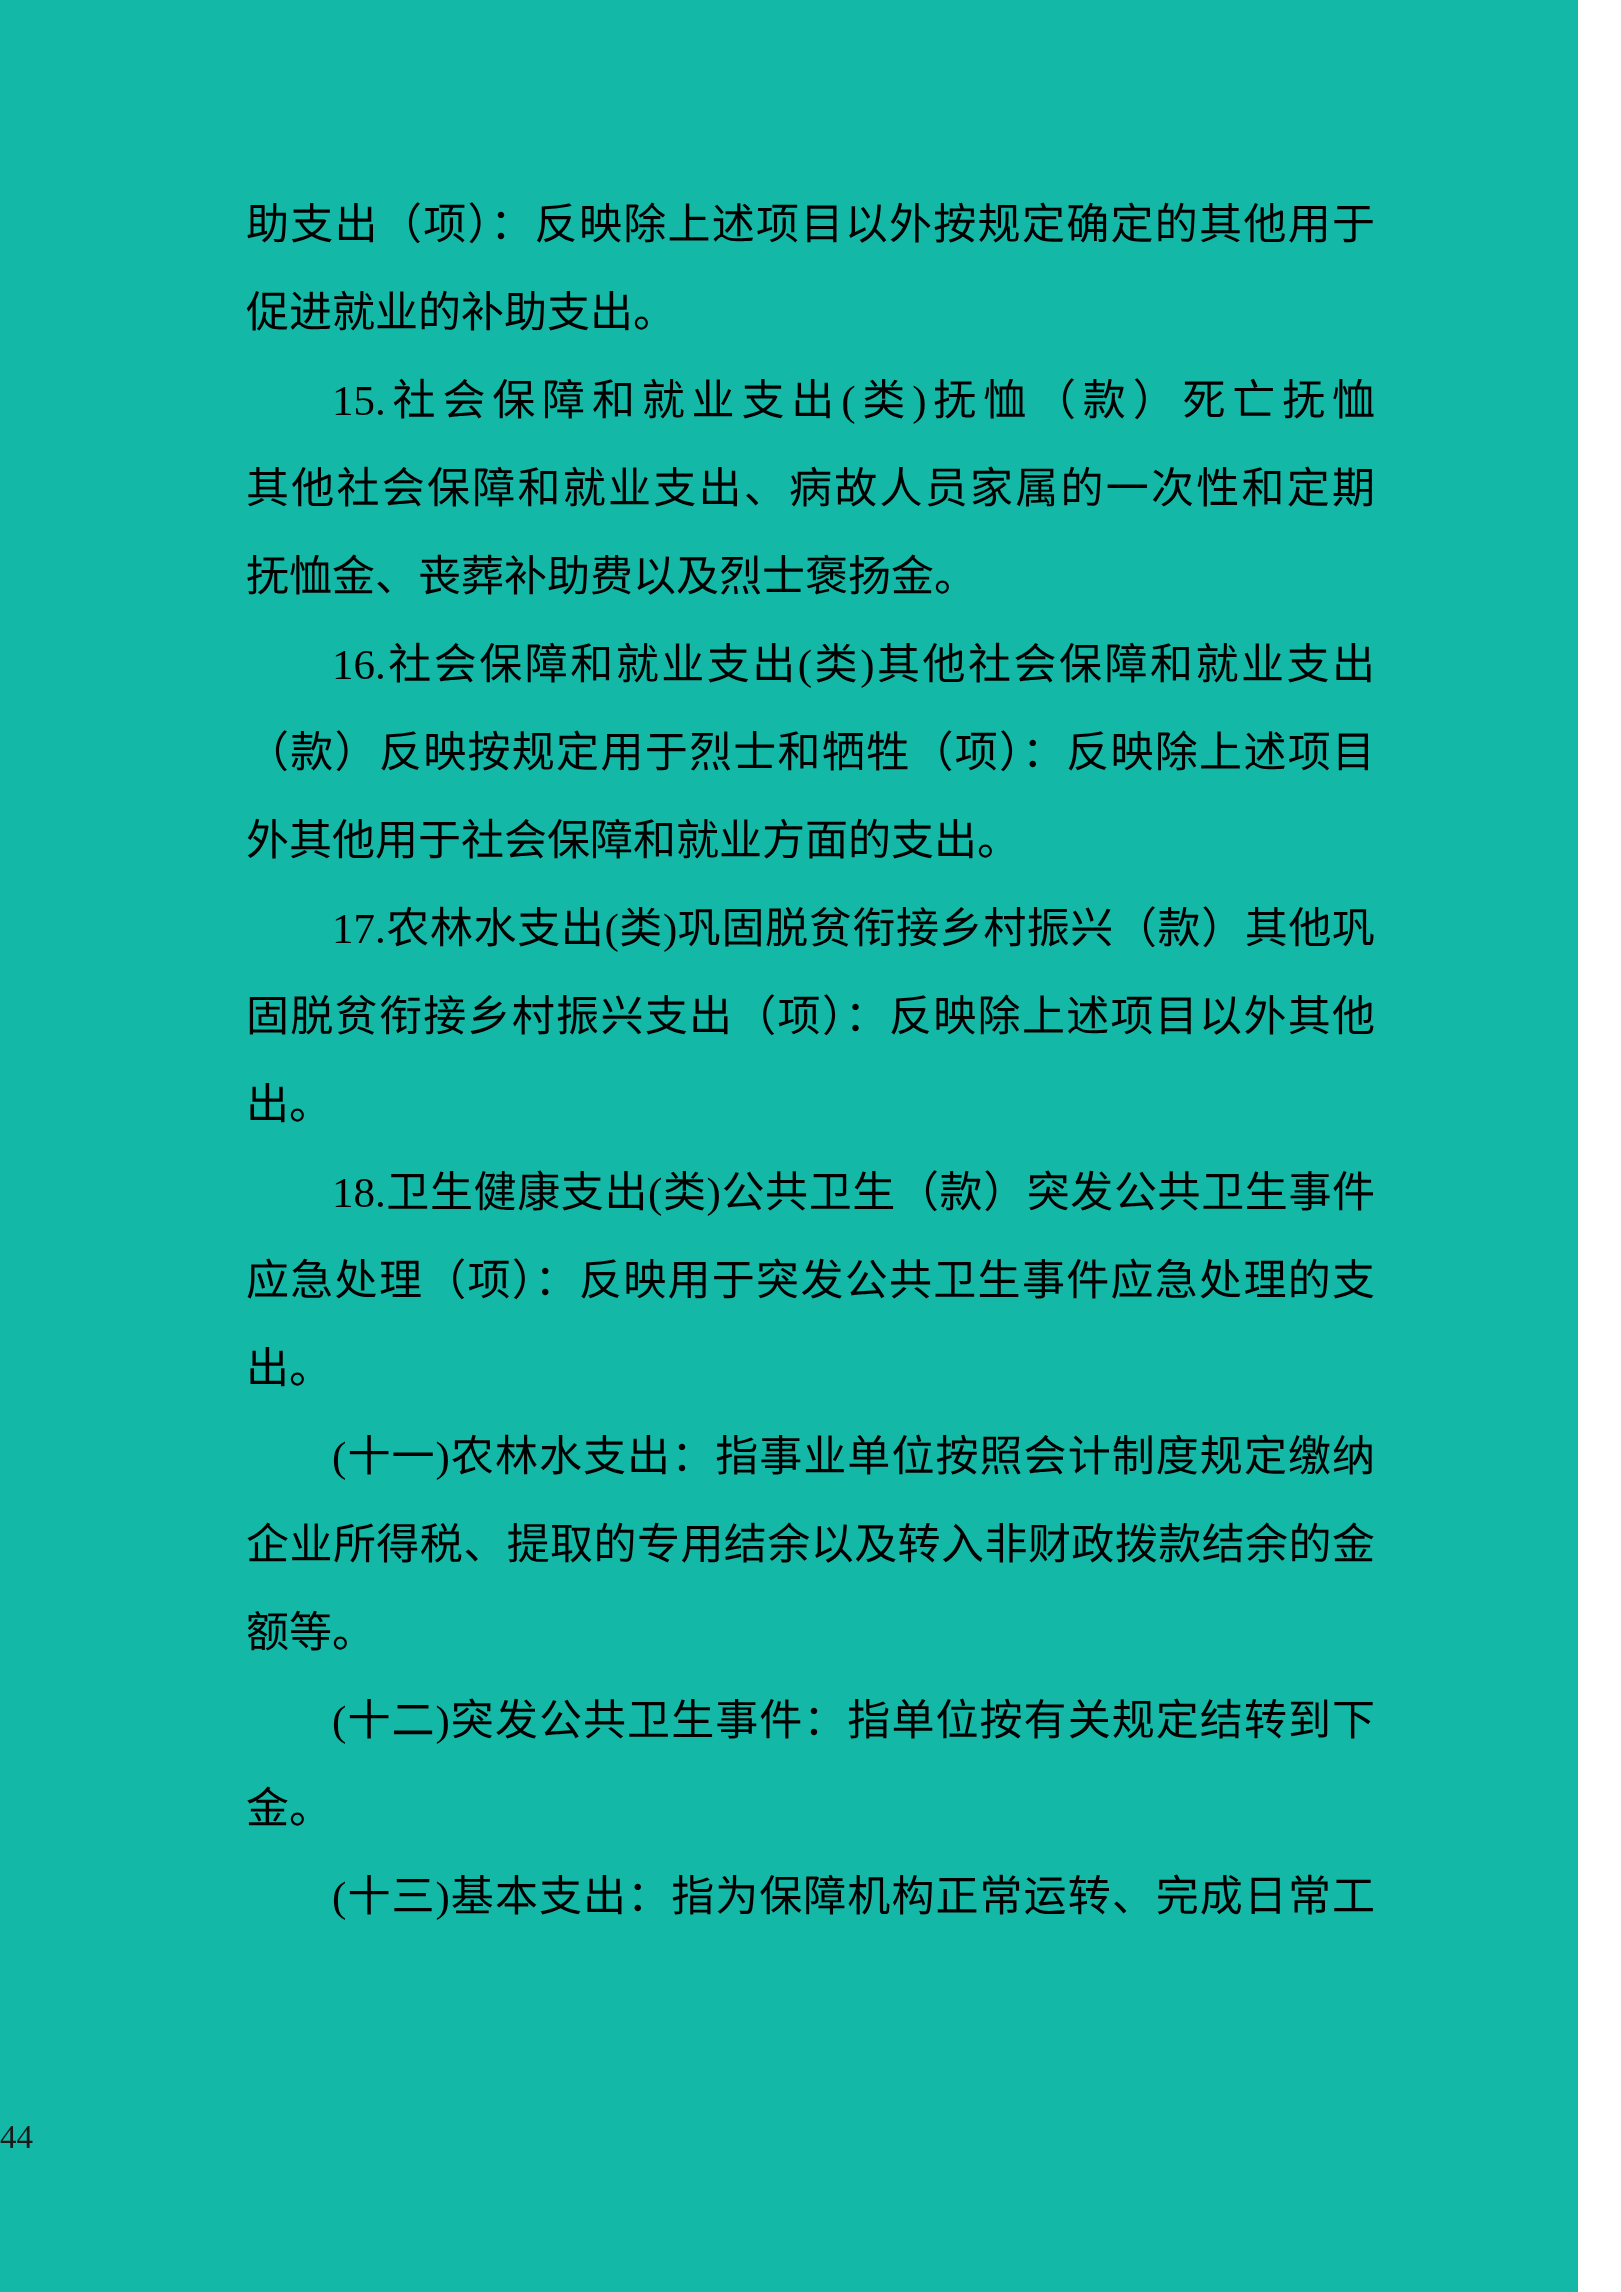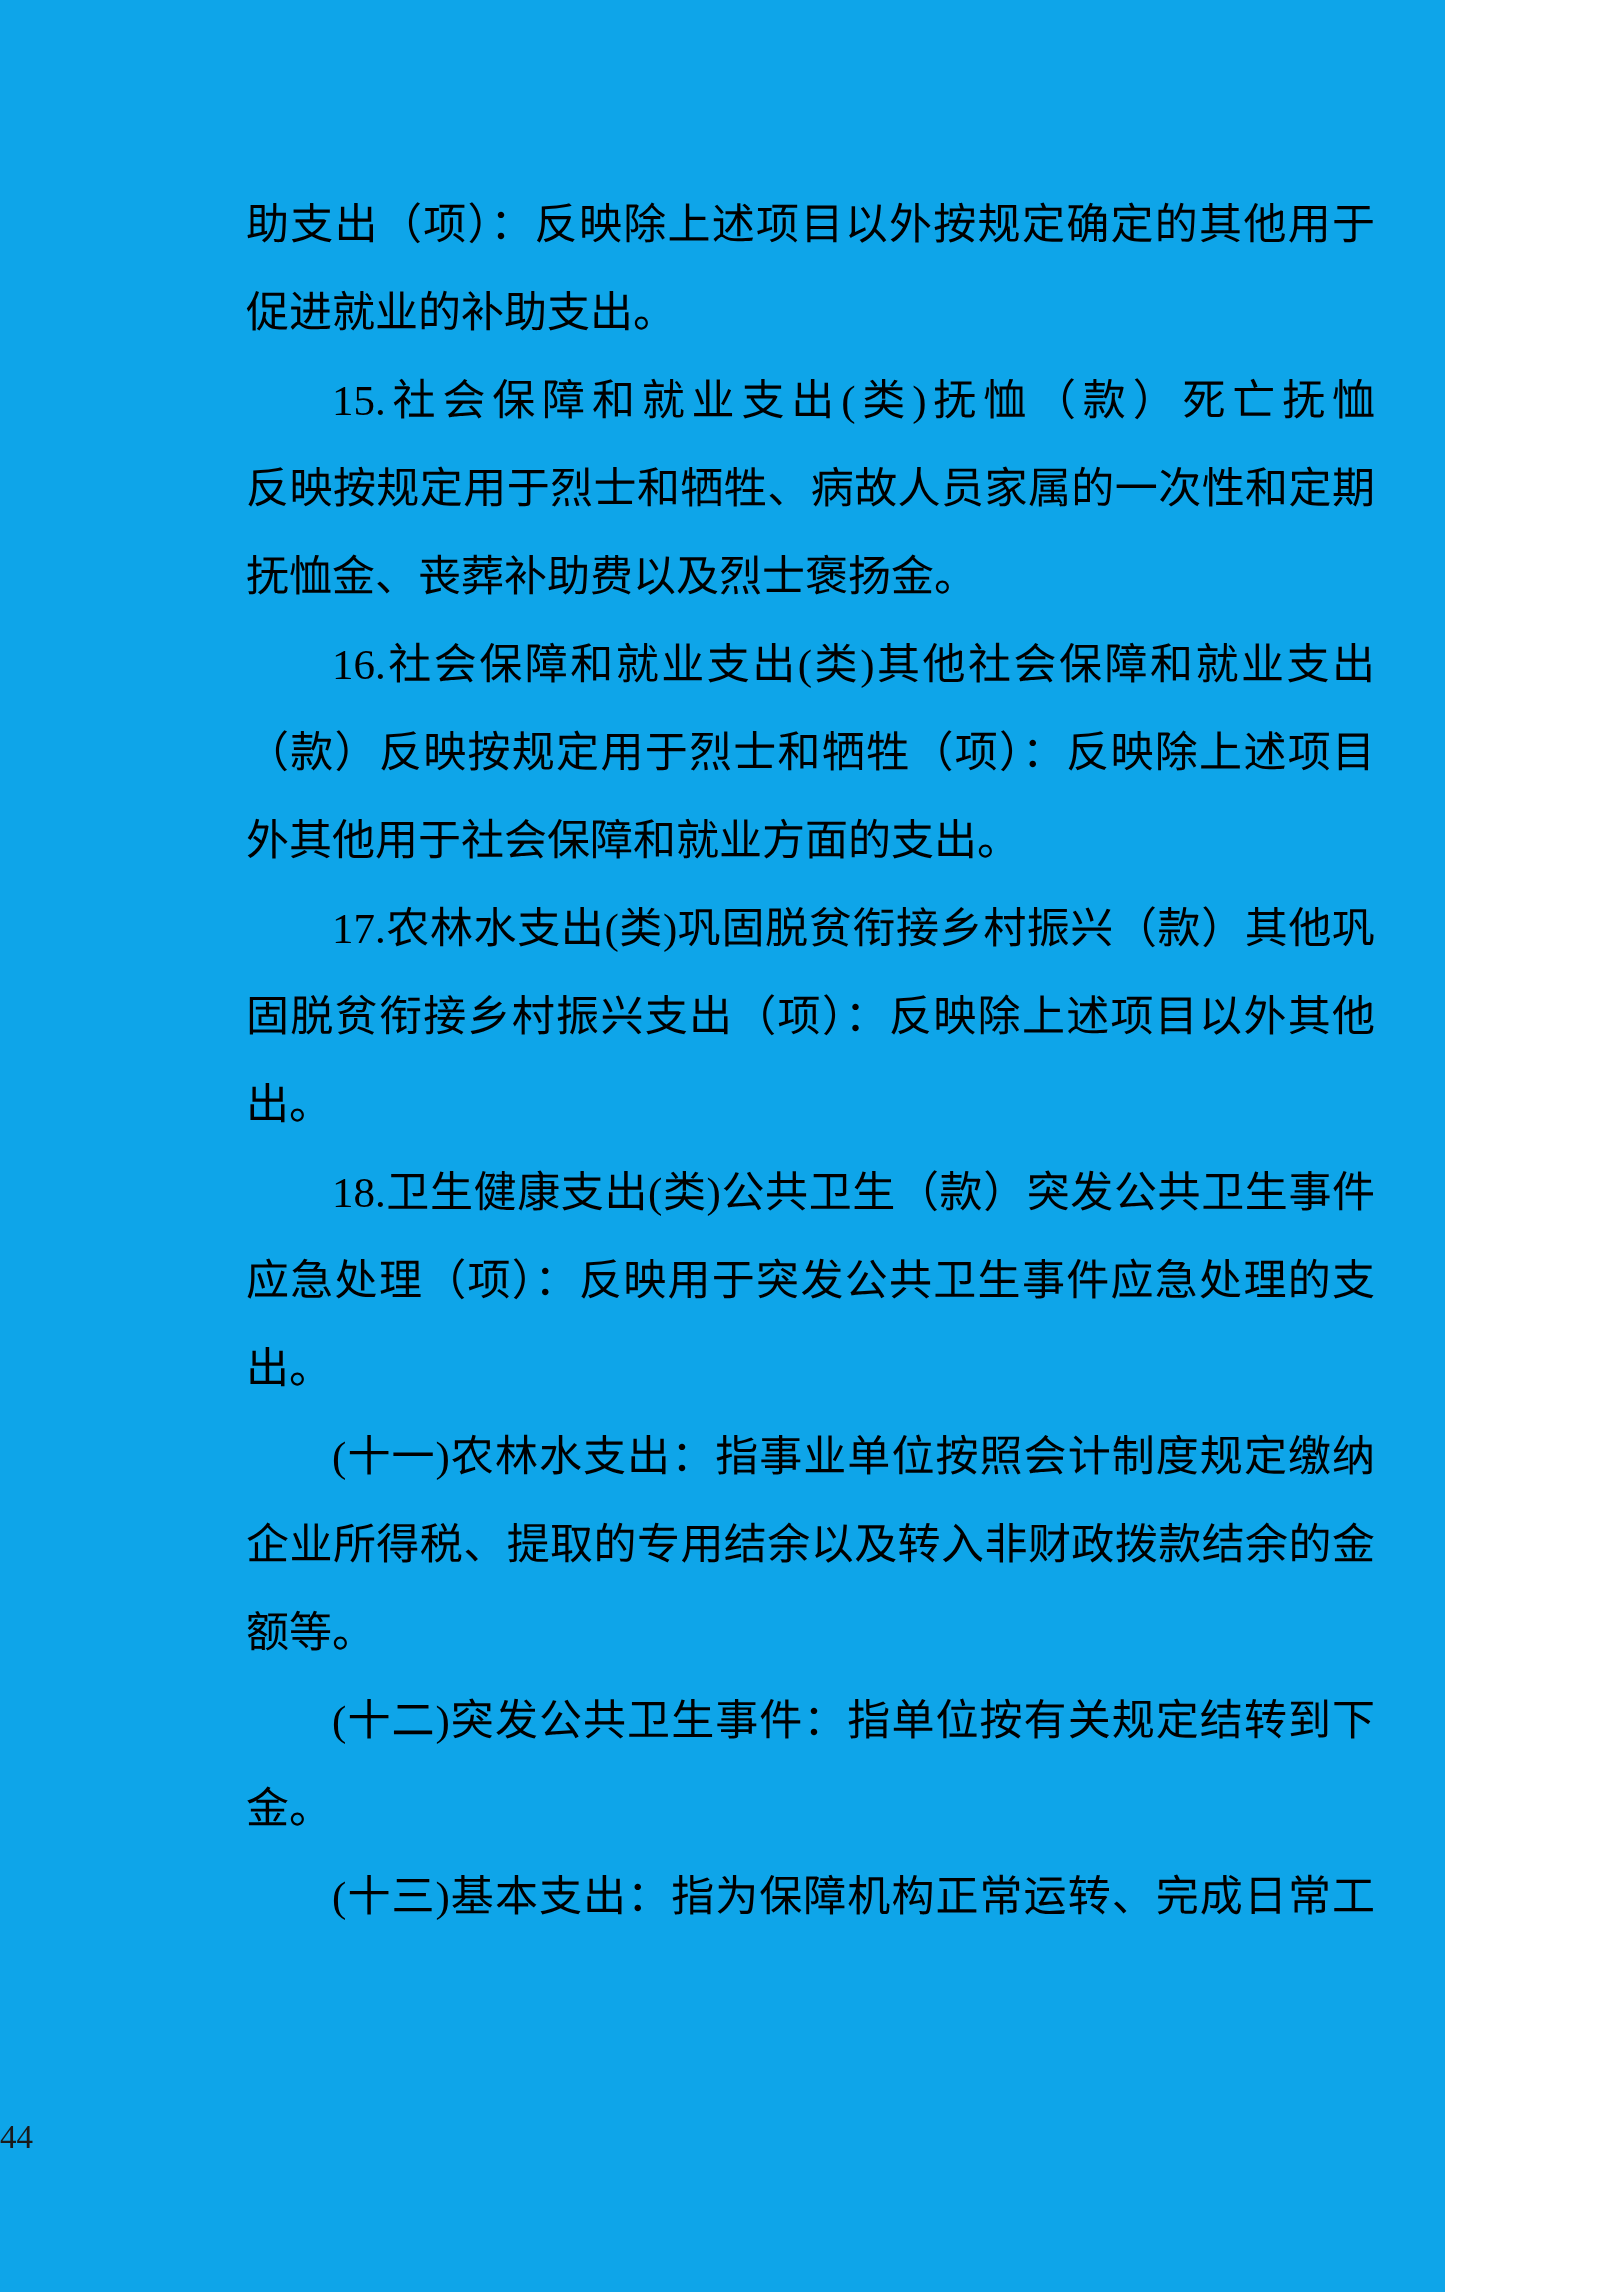--- a/index.html
+++ b/index.html
@@ -11,23 +11,23 @@
     height: 2293px;
     background: #ffffff;
     position: relative;
     font-family: "Liberation Serif", "DejaVu Serif", serif;
     color: #000000;
   }
   .page {
     position: absolute;
     left: 0;
     top: 0;
-    width: 1445px;
+    width: 1578px;
     height: 2293px;
-    background: #0ea5e9;
+    background: #14b8a6;
     overflow: hidden;
   }
   .content {
     position: absolute;
     left: 246px;
     top: 181px;
     width: 1129px;
   }
   .line {
     margin: 0;
@@ -65,21 +65,21 @@
   }
 </style>
 </head>
 <body>
 
 <div class="page">
   <main class="content">
     <p class="line j">助支出（项）：反映除上述项目以外按规定确定的其他用于</p>
     <p class="line e">促进就业的补助支出。</p>
     <p class="line i j">15.社会保障和就业支出(类)抚恤（款）死亡抚恤（项）：</p>
-    <p class="line j">反映按规定用于烈士和牺牲、病故人员家属的一次性和定期</p>
+    <p class="line j">其他社会保障和就业支出、病故人员家属的一次性和定期</p>
     <p class="line e">抚恤金、丧葬补助费以及烈士褒扬金。</p>
     <p class="line i j">16.社会保障和就业支出(类)其他社会保障和就业支出</p>
     <p class="line j">（款）反映按规定用于烈士和牺牲（项）：反映除上述项目以</p>
     <p class="line e">外其他用于社会保障和就业方面的支出。</p>
     <p class="line i j">17.农林水支出(类)巩固脱贫衔接乡村振兴（款）其他巩</p>
     <p class="line j">固脱贫衔接乡村振兴支出（项）：反映除上述项目以外其他</p>
     <p class="line e">出。</p>
     <p class="line i j">18.卫生健康支出(类)公共卫生（款）突发公共卫生事件</p>
     <p class="line j">应急处理（项）：反映用于突发公共卫生事件应急处理的支</p>
     <p class="line e">出。</p>

